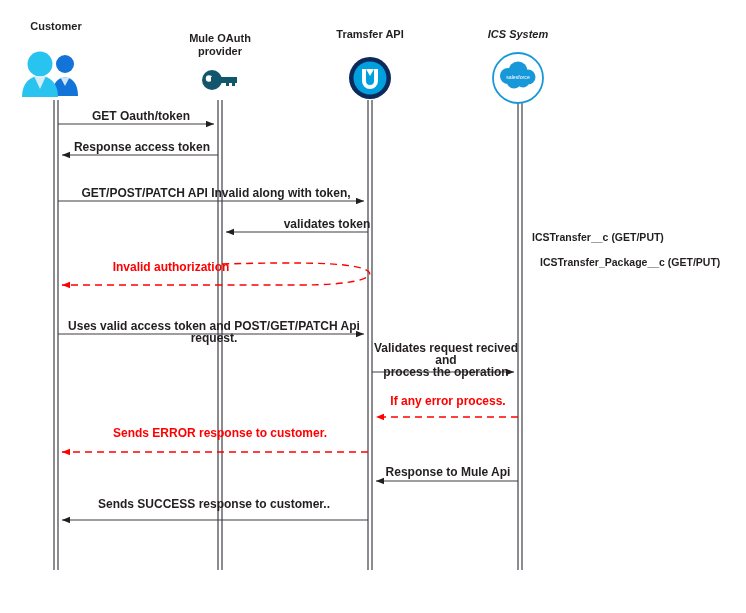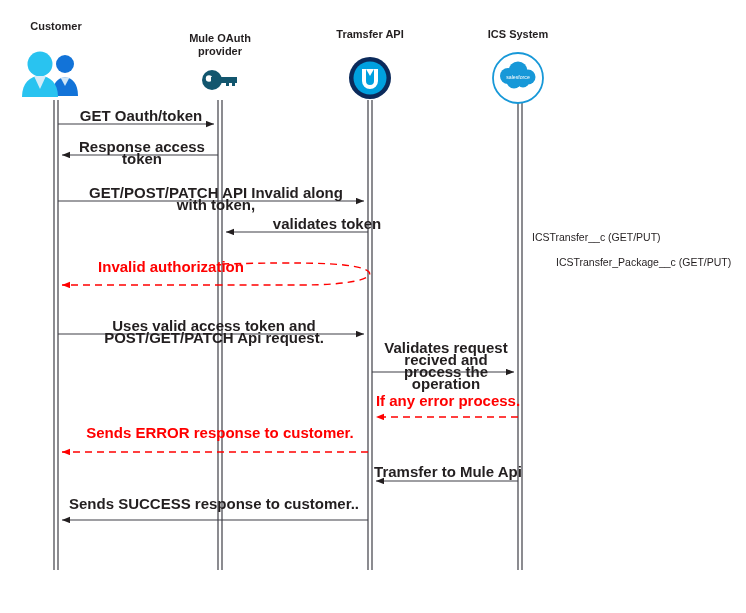--- a/index.html
+++ b/index.html
@@ -7,27 +7,27 @@
     width:746px;height:613px;position:relative;overflow:hidden;
     font-family:"Liberation Sans","DejaVu Sans",sans-serif;
     color:#231f20;
   }
   #diagram{position:absolute;left:0;top:0;width:746px;height:613px;}
   .hdr-label{
     position:absolute;text-align:center;font-size:11px;line-height:13px;
     font-weight:600;color:#231f20;white-space:pre-line;
   }
   .msg-label{
-    position:absolute;text-align:center;font-size:15px;line-height:12px;
+    position:absolute;text-align:center;font-size:12px;line-height:12px;
     font-weight:600;color:#231f20;white-space:pre-line;
   }
   .msg-label.err{color:#ff0000;font-weight:600;}
   .note-label{
     position:absolute;text-align:left;font-size:10.5px;line-height:13px;
-    font-weight:400;color:#231f20;white-space:nowrap;
+    font-weight:700;color:#231f20;white-space:nowrap;
   }
 </style>
 </head>
 <body>
 
 <svg id="diagram" viewBox="0 0 746 613" xmlns="http://www.w3.org/2000/svg">
   <defs>
     <marker id="arrowR" markerWidth="9" markerHeight="9" refX="8" refY="3.2" orient="auto" markerUnits="userSpaceOnUse">
       <path d="M0,0 L8,3.2 L0,6.4 z" fill="#231f20"></path>
     </marker>
@@ -123,40 +123,40 @@
   <line x1="368" y1="520" x2="62" y2="520" stroke="#3f3f46" stroke-width="1.1" marker-end="url(#arrowL)"></line>
 </svg>
 
 <div class="hdr-label" style="left:6px;top:20px;width:100px;">Customer</div>
 
 <div class="hdr-label" style="left:170px;top:32px;width:100px;">Mule OAuth
 provider</div>
 
 <div class="hdr-label" style="left:320px;top:28px;width:100px;">Tramsfer API</div>
 
-<div class="hdr-label" style="left:468px;top:28px;width:100px;">ICS System</div>
+<div class="hdr-label" style="left:468px;top:28px;width:100px;font-style:italic;">ICS System</div>
 
 <div class="msg-label" style="left:66px;top:110px;width:150px;">GET Oauth/token</div>
 
 <div class="msg-label" style="left:62px;top:141px;width:160px;">Response access token</div>
 
 <div class="msg-label" style="left:76px;top:187px;width:280px;">GET/POST/PATCH API Invalid along with token,</div>
 
 <div class="msg-label" style="left:222px;top:218px;width:150px;margin-left:30px;">validates token</div>
 
 <div class="msg-label err" style="left:66px;top:261px;width:210px;">Invalid authorization</div>
 
 <div class="msg-label" style="left:64px;top:320px;width:300px;">Uses valid access token and POST/GET/PATCH Api request.</div>
 
 <div class="msg-label" style="left:372px;top:342px;width:148px;">Validates request recived and
 process the operation</div>
 
 <div class="msg-label err" style="left:374px;top:395px;width:148px;">If any error process.</div>
 
 <div class="msg-label err" style="left:70px;top:427px;width:300px;">Sends ERROR response to customer.</div>
 
-<div class="msg-label" style="left:374px;top:466px;width:148px;">Tramsfer to Mule Api</div>
+<div class="msg-label" style="left:374px;top:466px;width:148px;">Response to Mule Api</div>
 
 <div class="msg-label" style="left:64px;top:498px;width:300px;text-align:center;">Sends SUCCESS response to customer..</div>
 
 <div class="note-label" style="left:532px;top:231px;">ICSTransfer__c (GET/PUT)</div>
 
-<div class="note-label" style="left:556px;top:256px;">ICSTransfer_Package__c (GET/PUT)</div>
+<div class="note-label" style="left:540px;top:256px;">ICSTransfer_Package__c (GET/PUT)</div>
 
 </body></html>

